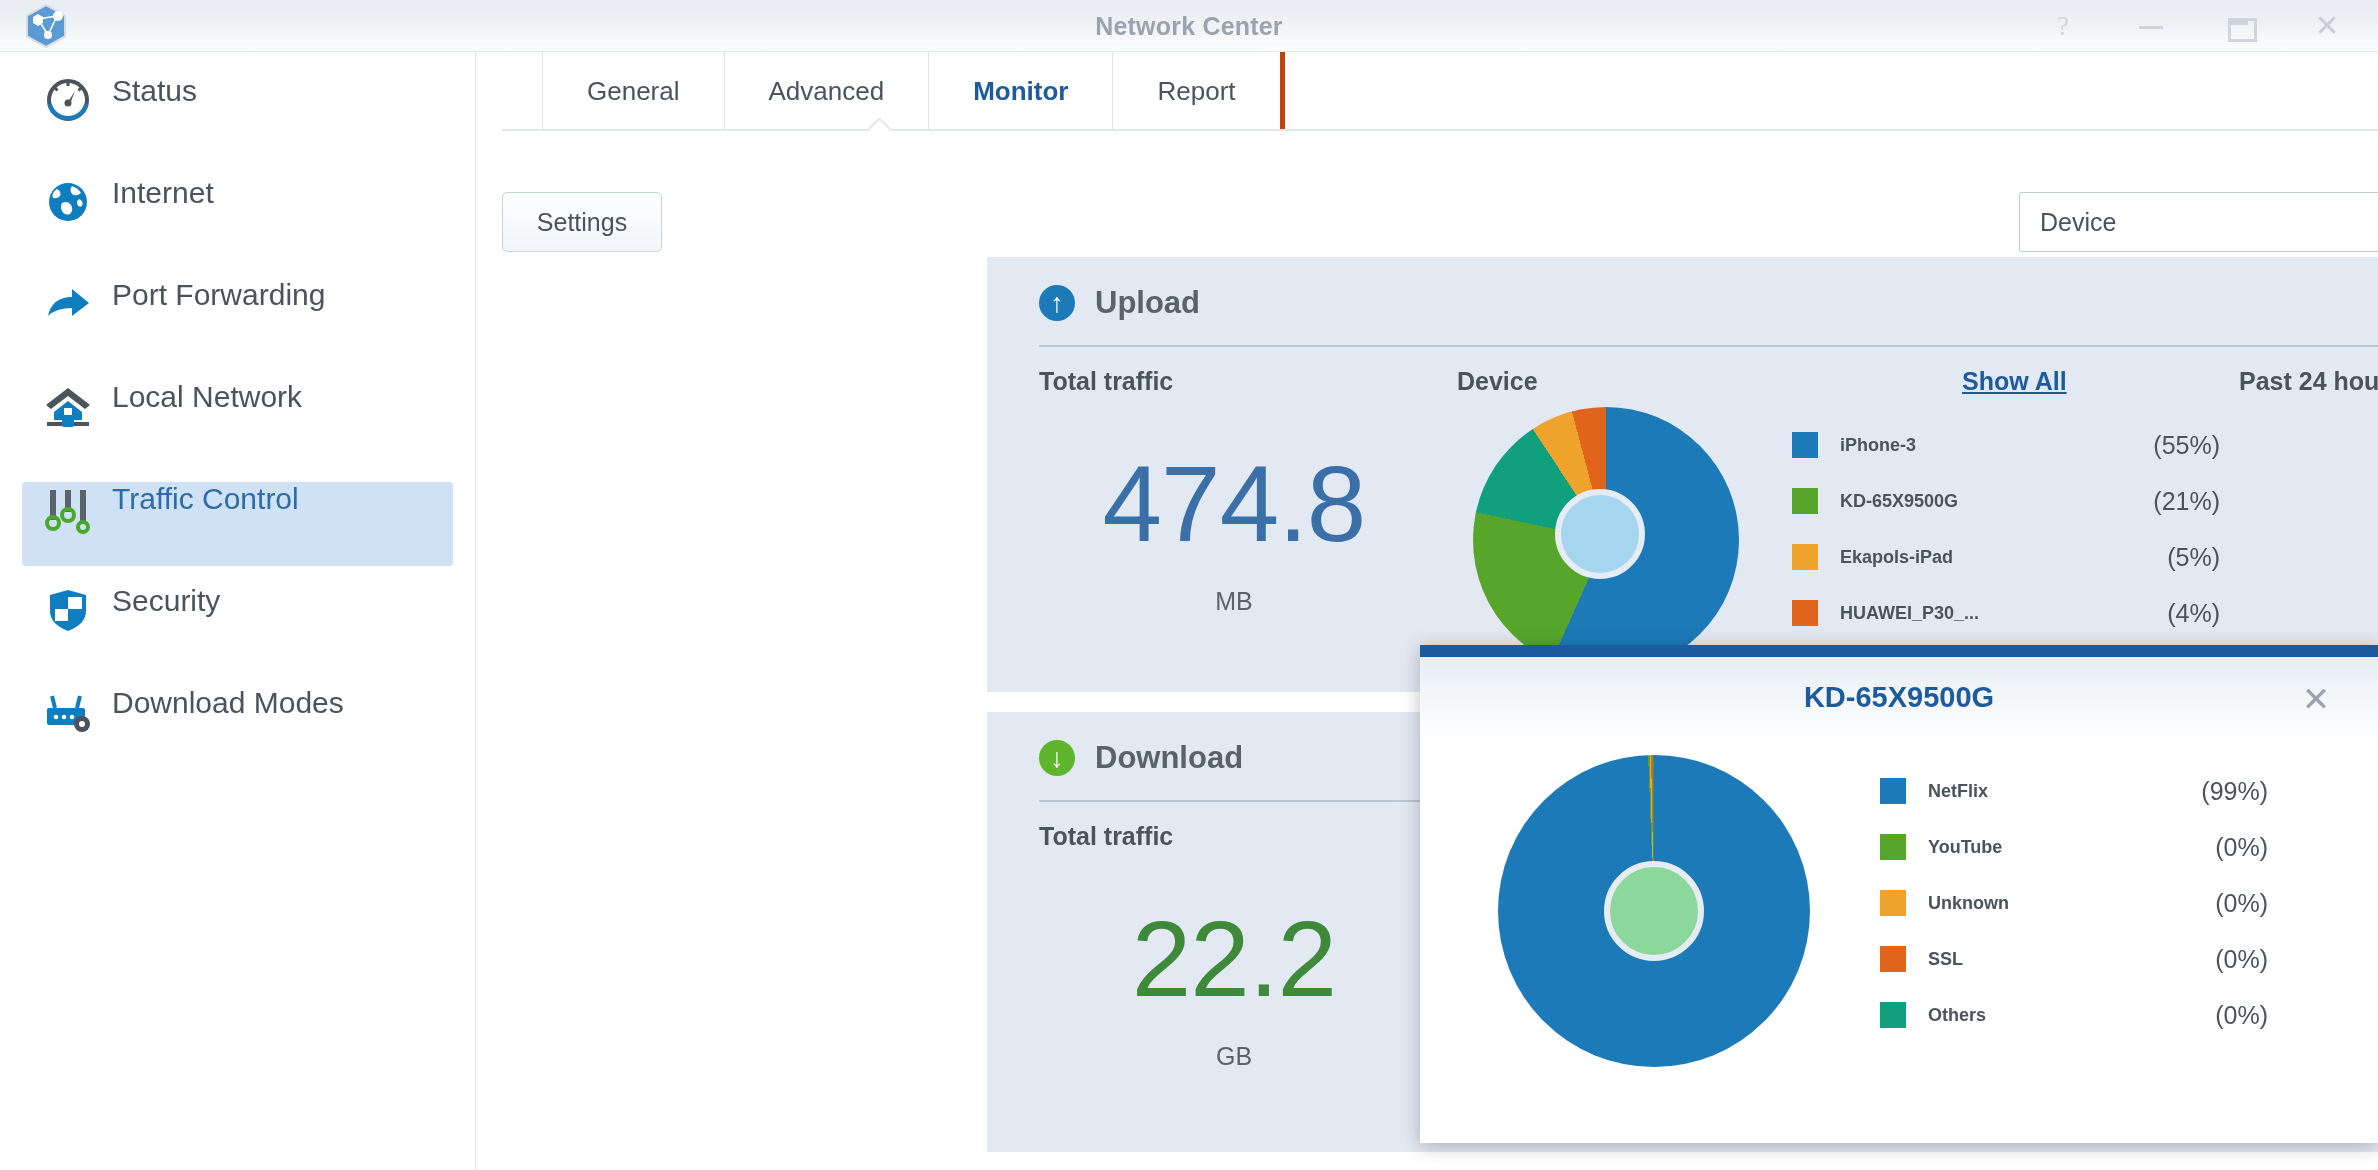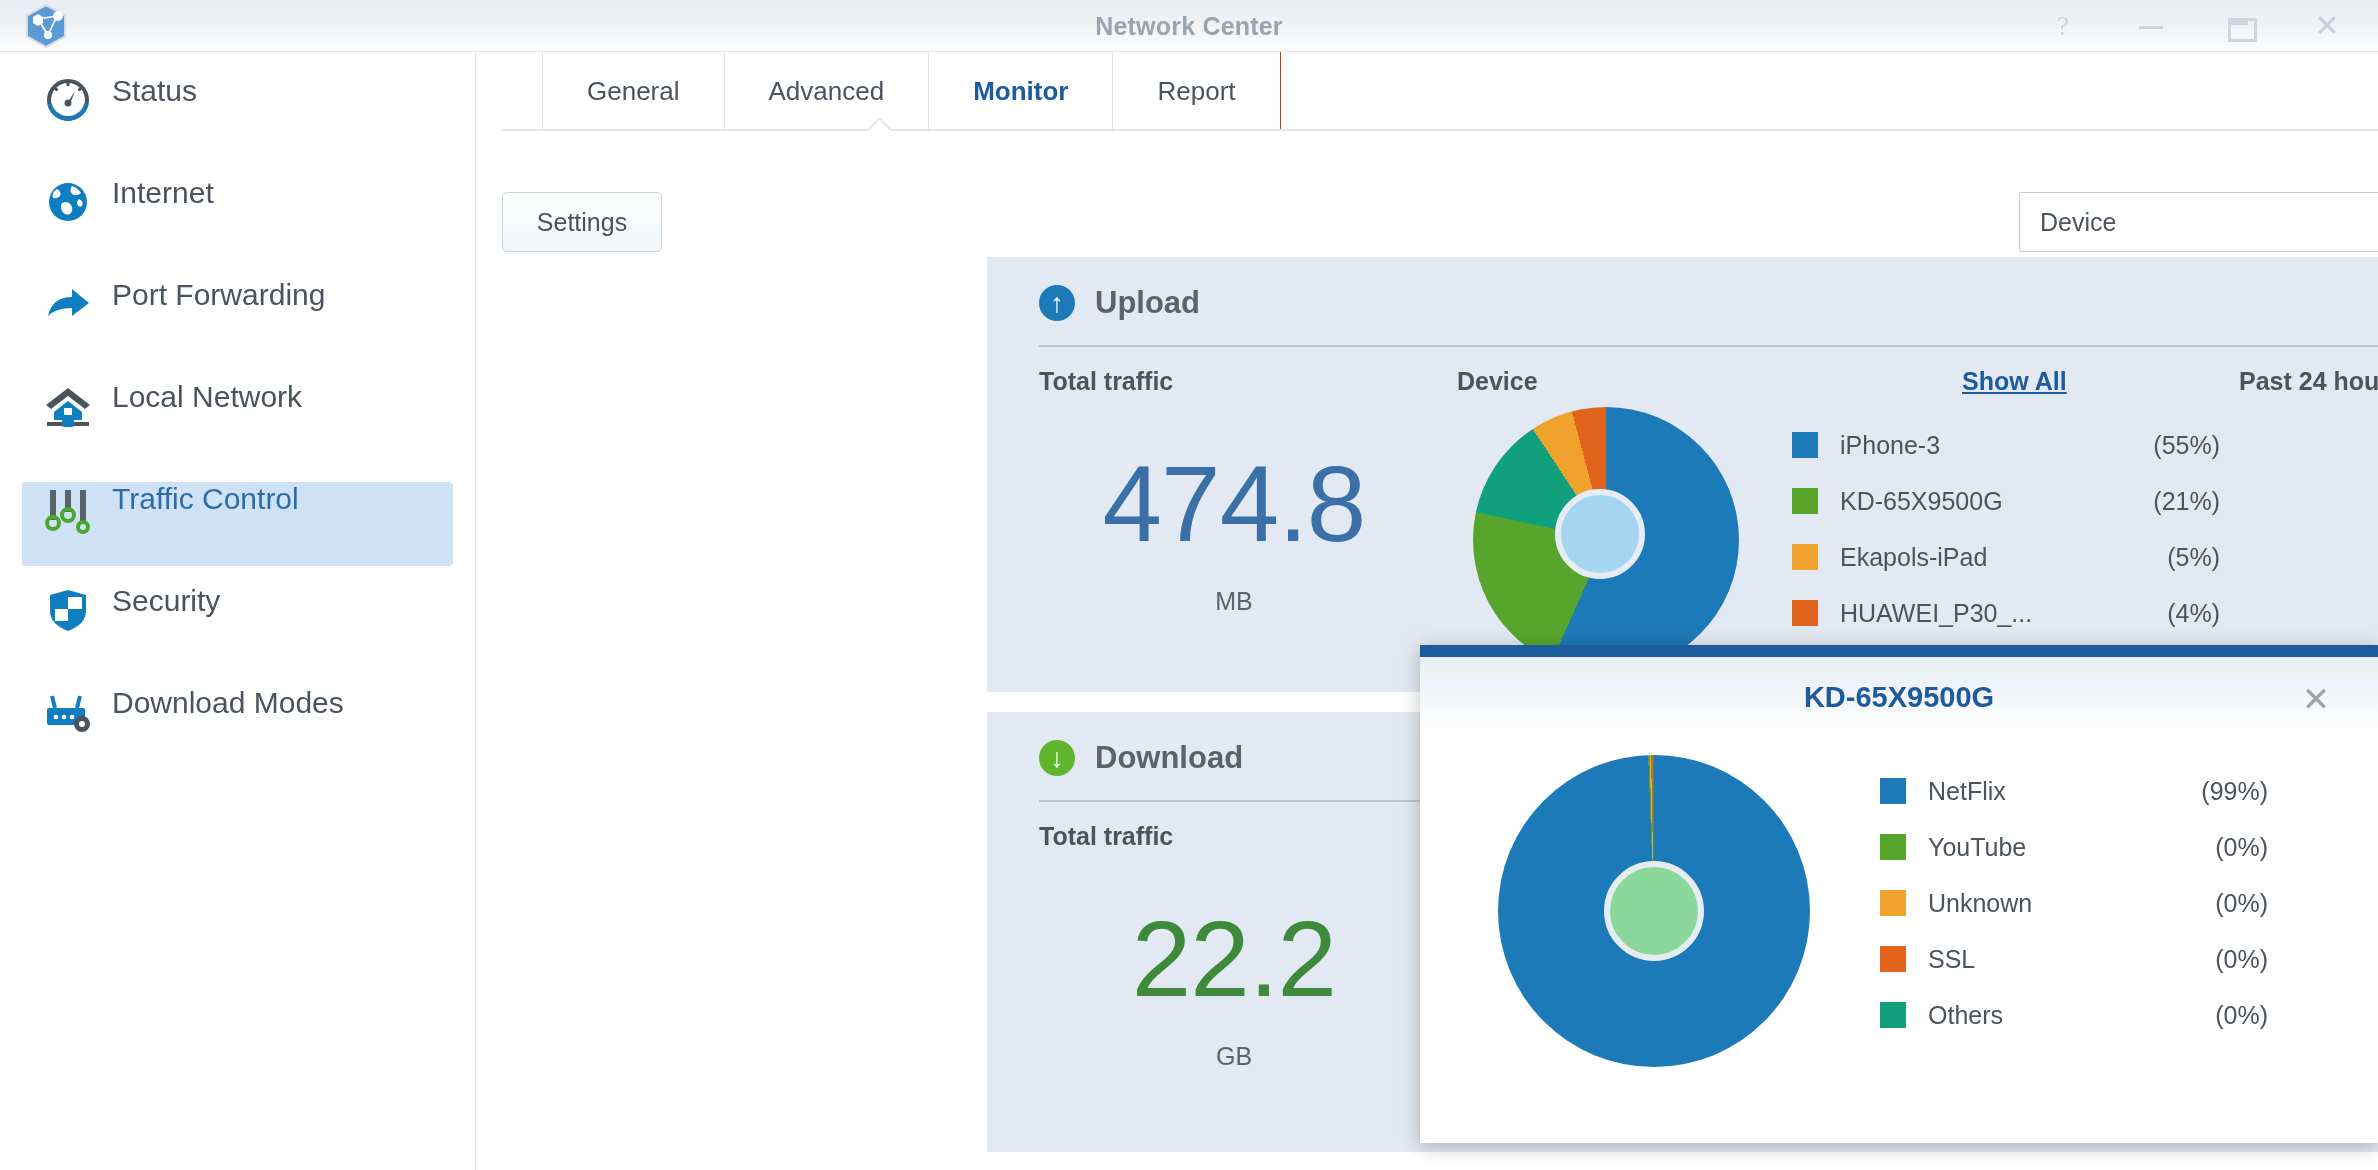--- a/index.html
+++ b/index.html
@@ -46,21 +46,21 @@
   .nav-item.active .nav-label { color: #2d6ca8; }
 
   
   .main { position: absolute; left: 477px; top: 52px; width: 1901px; height: 1118px; background: #ffffff; }
 
   .tabstrip { position: absolute; left: 25px; top: 0; height: 78px; display: flex; align-items: stretch; padding-left: 40px; }
   .tab {
     position: relative; display: flex; align-items: center; padding: 0 44px;
     font-size: 26px; color: #4b535c; border-left: 1px solid #dfe3e8;
   }
-  .tab:last-child { border-right: 1px solid #c2410c; }
+  .tab:last-child { border-right: 5px solid #c2410c; }
   .tab.active { color: #1d5b9e; font-weight: bold; }
   .tab-underline { position: absolute; left: 25px; top: 77px; width: 1876px; height: 2px; background: #e2e6ea; }
   .tab-caret {
     position: absolute; top: 66px; width: 24px; height: 13px; overflow: hidden;
   }
   .tab-caret::before {
     content: ""; position: absolute; left: 1px; top: 3px; width: 17px; height: 17px;
     background: #ffffff; border-left: 2px solid #e2e6ea; border-top: 2px solid #e2e6ea;
     transform: rotate(45deg);
   }
@@ -101,21 +101,21 @@
   .total-unit { position: absolute; font-size: 25px; color: #5a626b; text-align: center; }
 
   .pie { position: absolute; border-radius: 50%; }
   .pie-hole {
     position: absolute; border-radius: 50%; border: 6px solid #e6ecf3;
   }
 
   .legend { position: absolute; }
   .legend-row { display: flex; align-items: center; height: 56px; }
   .swatch { width: 26px; height: 26px; flex: 0 0 26px; margin-right: 22px; }
-  .lg-name { font-size: 25px; color: #4b535c; white-space: nowrap; overflow: hidden; }
+  .lg-name { font-size: 18px; color: #4b535c; white-space: nowrap; overflow: hidden; font-weight: bold; }
   .lg-pct { font-size: 25px; color: #4b535c; text-align: right; white-space: nowrap; }
 
   
   .barchart { position: absolute; }
   .bars { position: absolute; left: 0; bottom: 6px; width: 100%; height: 250px; display: flex; align-items: flex-end; }
   .bar { flex: 1; background: #8fcce8; margin: 0 1px; }
   .baseline { position: absolute; left: 0; bottom: 0; width: 100%; height: 6px; background: #2d6ca8; }
   .xaxis { position: absolute; left: 0; top: 100%; width: 100%; height: 34px; }
   .xtick { position: absolute; font-size: 25px; font-weight: bold; color: #4b535c; top: 6px; transform: translateX(-50%); }
 

